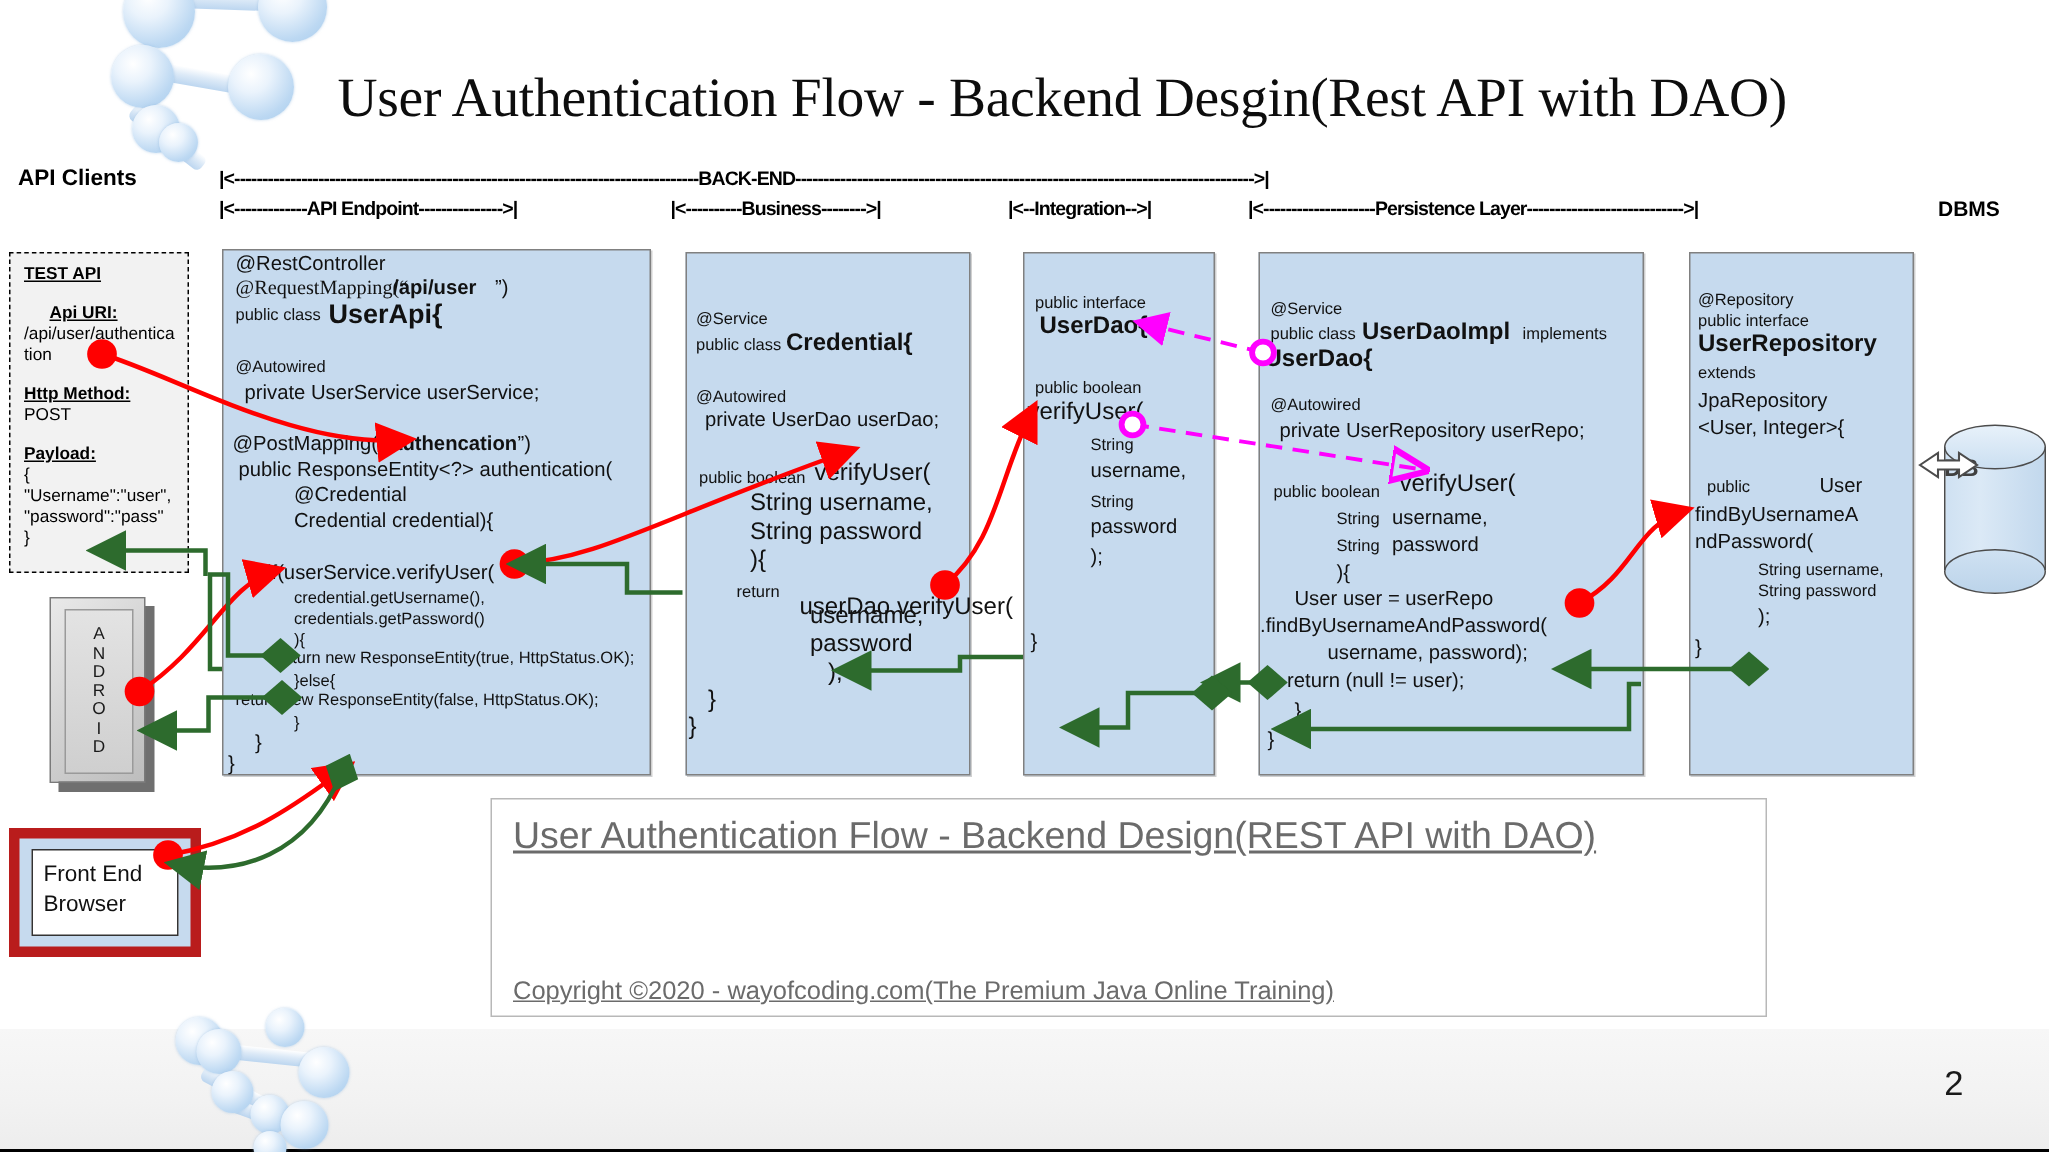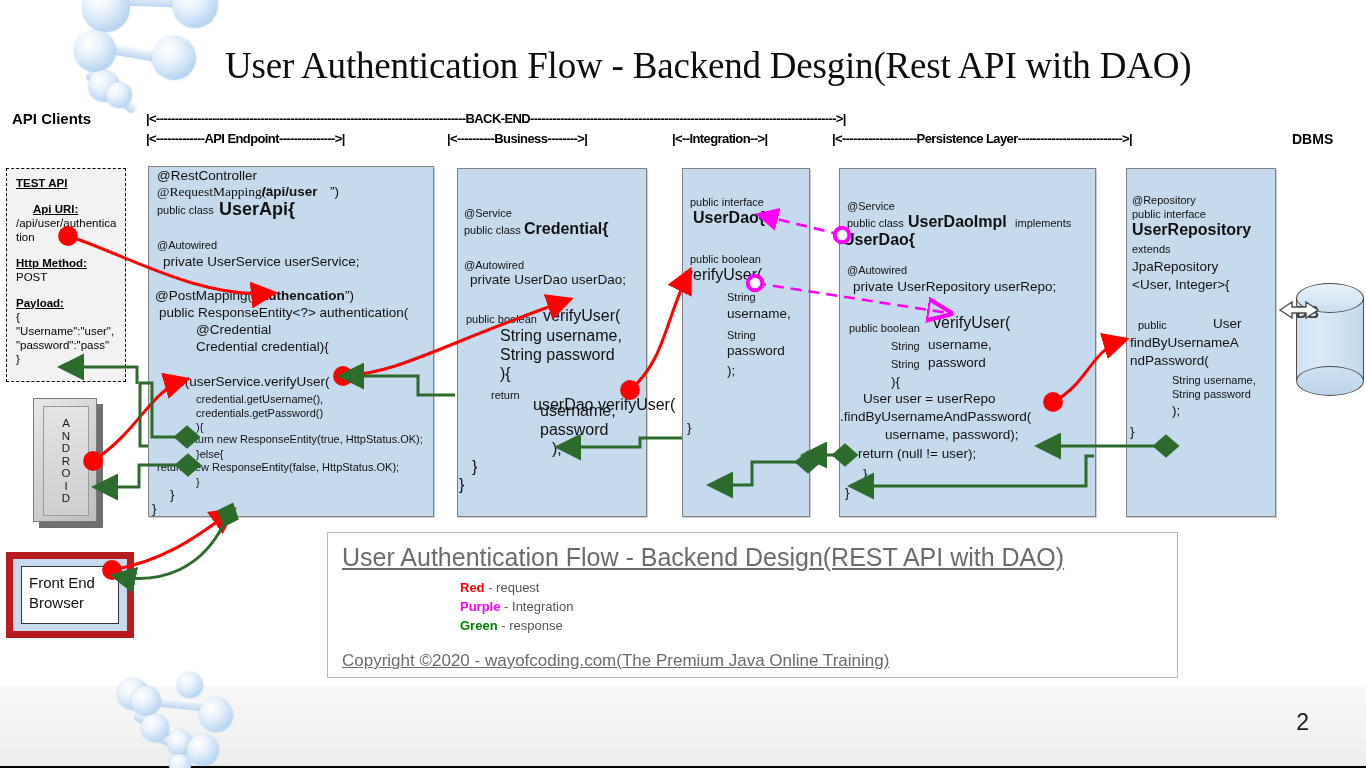--- a/index.html
+++ b/index.html
@@ -351,31 +351,20 @@
       <path d="M228,515 C205,570 160,585 115,576" marker-start="url(#dot-green)" marker-end="url(#ar-green)"></path>
     </g>
 
     <g stroke="#4c4c4c" stroke-width="1.4" fill="#ffffff">
       <path d="M1280,310 L1292,302 L1292,307 L1306,307 L1306,302 L1318,310 L1306,318 L1306,313 L1292,313 L1292,318 Z"></path>
     </g>
   </svg>
 
   <div class="legend">
     <div class="legend-title">User Authentication Flow - Backend Design(REST API with DAO)</div>
-    <div class="legend-rows">
-      <div>
-        <span class="lg-red">Red</span><span> - request</span>
-      </div>
-      <div>
-        <span class="lg-purple">Purple</span><span> - Integration</span>
-      </div>
-      <div>
-        <span class="lg-green">Green</span><span> - response</span>
-      </div>
-    </div>
     <div class="legend-copy">Copyright ©2020 - wayofcoding.com(The Premium Java Online Training)</div>
   </div>
 
   <div class="bottom-band"></div>
   <div class="molecule" style="left:105px;top:678px;width:200px;height:92px;">
     <div class="mol-bond" style="left:28px;top:16px;width:86px;height:10px;transform:rotate(6deg);"></div>
     <div class="mol-bond" style="left:30px;top:32px;width:70px;height:10px;transform:rotate(28deg);"></div>
     <div class="mol-bond" style="left:44px;top:52px;width:56px;height:9px;transform:rotate(20deg);"></div>
     <div class="mol-ball" style="left:12px;top:0px;width:32px;height:32px;"></div>
     <div class="mol-ball" style="left:26px;top:8px;width:30px;height:30px;"></div>

